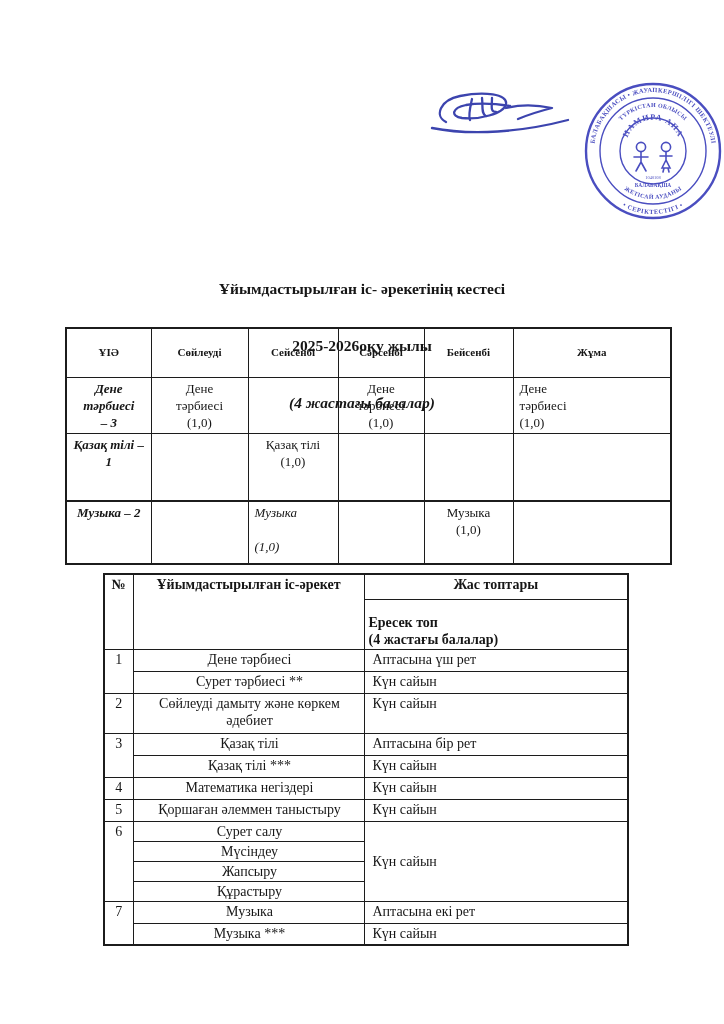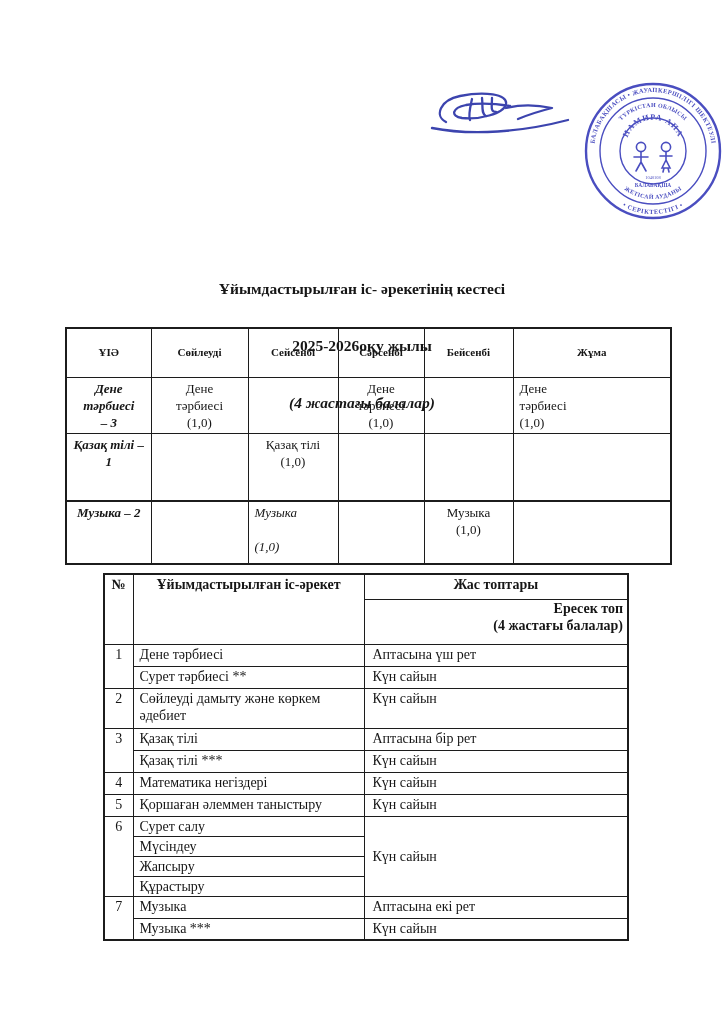--- a/index.html
+++ b/index.html
@@ -43,23 +43,23 @@
   .t1 td.c{text-align:center;white-space:pre-line;}
   .t1 td.l{text-align:left;white-space:pre-line;padding-left:6px;}
   .t1 td.it{font-style:italic;}
   .t1 tr.thick td{border-top:2px solid #1c1c1c;}
 
   
   .t2-wrap{position:absolute;left:103px;top:573px;z-index:2;}
   .t2{width:524px;border:2px solid #1c1c1c;}
   .t2 td{border:1px solid #1c1c1c;font-size:14px;line-height:17px;vertical-align:top;padding:1px 4px;}
   .t2 td.hd{font-weight:bold;text-align:center;}
-  .t2 td.agegrp{font-weight:bold;text-align:right;white-space:pre-line;vertical-align:top;padding-top:0;}
+  .t2 td.agegrp{font-weight:bold;text-align:left;white-space:pre-line;vertical-align:top;padding-top:14px;}
   .t2 td.num{text-align:center;padding:1px 2px;}
-  .t2 td.act{padding-left:6px;}
+  .t2 td.act{padding-left:6px;text-align:center;}
   .t2 td.frq{padding-left:8px;}
   .t2 td.mid{vertical-align:middle;}
 </style>
 </head>
 <body>
 
 <div class="page">
 
   <svg class="stamp" viewBox="0 0 142 142">
     <g fill="none" stroke="#3236b8" stroke-width="2.4">

